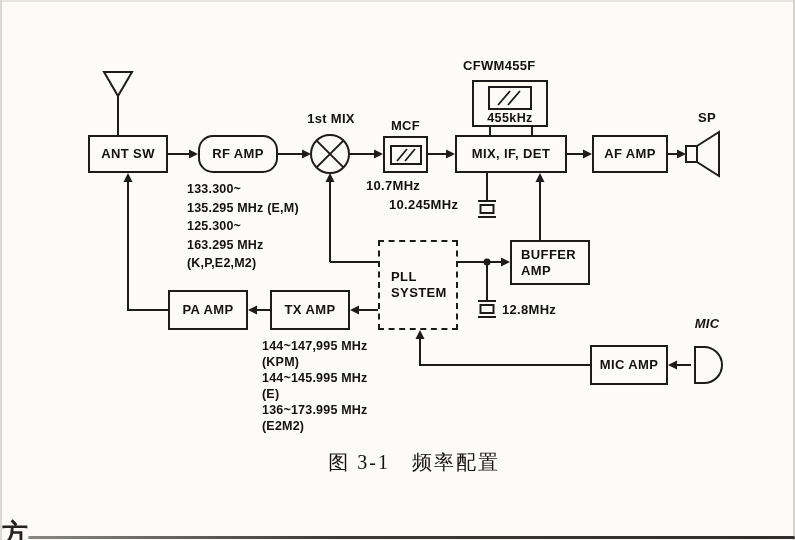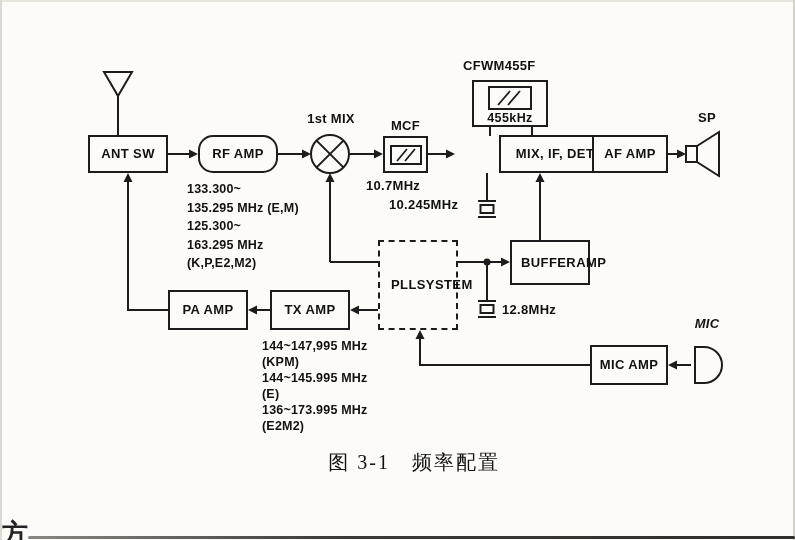--- a/index.html
+++ b/index.html
@@ -9,21 +9,21 @@
     font-family:"Liberation Sans",sans-serif;color:#111;
   }
   #wires{position:absolute;left:0;top:0;z-index:1;}
   .box{
     position:absolute;box-sizing:border-box;border:2px solid #1c1c1c;background:#fcfbf7;
     display:flex;align-items:center;justify-content:center;
     font:700 13px/1.2 "Liberation Sans",sans-serif;letter-spacing:.4px;z-index:2;
   }
   .box.dashed{border-style:dashed;}
   .box.left{justify-content:flex-start;}
-  .box .stack{display:flex;flex-direction:row;}
+  .box .stack{display:flex;flex-direction:column;}
   .lbl{position:absolute;font:700 13px "Liberation Sans",sans-serif;letter-spacing:.3px;z-index:2;white-space:nowrap;}
   .lbl.center{text-align:center;}
   .ann{position:absolute;font:700 12.5px "Liberation Sans",sans-serif;letter-spacing:.2px;z-index:2;white-space:nowrap;}
   .ann-top div{line-height:20px;font-size:13px;}
   .ann-rf div{line-height:18.5px;}
   .ann-tx div{line-height:16px;}
   .cfwm-inner{display:flex;flex-direction:column;align-items:center;padding-top:4px;}
   .cfwm-inner .freq{font:700 12.5px "Liberation Sans",sans-serif;margin-top:1px;}
   #caption{
     position:absolute;left:280px;top:450px;width:220px;text-align:right;
@@ -172,21 +172,21 @@
   </div>
 
   <div class="box" style="left:383px;top:136px;width:45px;height:37px;">
     <svg width="32" height="20" viewBox="0 0 32 20" stroke="#1c1c1c" fill="none">
       <rect x="1" y="1" width="30" height="18" stroke-width="2"></rect>
       <line x1="7" y1="16" x2="17" y2="4" stroke-width="1.8"></line>
       <line x1="15" y1="16" x2="25" y2="4" stroke-width="1.8"></line>
     </svg>
   </div>
 
-  <div class="box" style="left:455px;top:135px;width:112px;height:38px;margin-left:44px;">
+  <div class="box" style="left:455px;top:135px;width:112px;height:38px;">
     <span>MIX, IF, DET</span>
   </div>
 
   <div class="box" style="left:472px;top:80px;width:76px;height:47px;">
     <div class="cfwm-inner">
       <svg width="44" height="24" viewBox="0 0 44 24" stroke="#1c1c1c" fill="none">
         <rect x="1" y="1" width="42" height="22" stroke-width="2"></rect>
         <line x1="10" y1="19" x2="22" y2="5" stroke-width="1.8"></line>
         <line x1="20" y1="19" x2="32" y2="5" stroke-width="1.8"></line>
       </svg>

